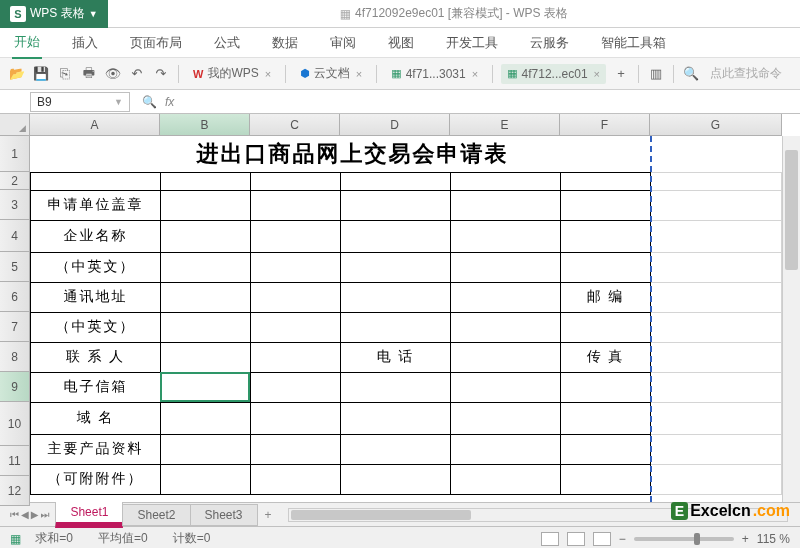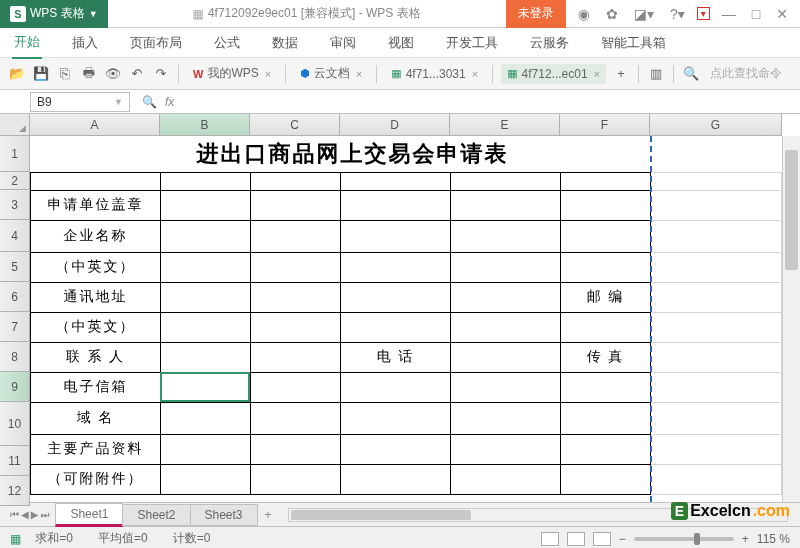--- a/index.html
+++ b/index.html
@@ -51,21 +51,21 @@
 .grid .r2 td { height: 18px; }
 .dashed-line { position: absolute; top: 0; bottom: 0; border-left: 2px dashed #3060c0; z-index: 5; }
 .sel-cell { position: absolute; border: 2px solid #2e9668; pointer-events: none; z-index: 4; }
 .vscroll { position: absolute; top: 22px; right: 0; width: 18px; bottom: 0; background: #f0f0f0; border-left: 1px solid #ccc; }
 .vthumb { position: absolute; left: 2px; right: 2px; top: 14px; height: 120px; background: #c8c8c8; border-radius: 2px; }
 
 .sheet-tabs { height: 24px; background: #f0f0f0; display: flex; align-items: center; border-top: 1px solid #c0c0c0; padding: 0 4px; }
 .nav-arrows { display: flex; gap: 2px; color: #888; padding: 0 6px; }
 .nav-arrows span { cursor: pointer; font-size: 10px; }
 .sheet-tab { padding: 3px 14px; font-size: 12px; color: #666; background: #e4e4e4; border: 1px solid #c0c0c0; margin-right: -1px; cursor: pointer; }
-.sheet-tab.active { background: #fff; color: #737373; border-bottom: 3px solid #be185d; }
+.sheet-tab.active { background: #fff; color: #be185d; border-bottom: 6px solid #be185d; }
 .add-sheet { padding: 0 8px; color: #888; cursor: pointer; }
 .hscroll { flex: 1; height: 14px; background: #f0f0f0; margin: 0 8px; border: 1px solid #ccc; position: relative; }
 .hthumb { position: absolute; top: 1px; bottom: 1px; left: 2px; width: 180px; background: #c8c8c8; border-radius: 2px; }
 
 .statusbar { height: 24px; background: #f0f0f0; display: flex; align-items: center; padding: 0 10px; gap: 14px; border-top: 1px solid #c0c0c0; color: #666; font-size: 12px; }
 .status-left { display: flex; gap: 25px; }
 .status-right { margin-left: auto; display: flex; align-items: center; gap: 8px; }
 .zoom-slider { width: 100px; height: 4px; background: #c0c0c0; position: relative; border-radius: 2px; }
 .zoom-handle { position: absolute; top: -4px; left: 60px; width: 6px; height: 12px; background: #888; border-radius: 2px; }
 .view-btn { width: 18px; height: 14px; border: 1px solid #aaa; background: #fff; cursor: pointer; }
@@ -79,31 +79,20 @@
 
 <div class="titlebar">
   <div class="app-badge">
     <span class="s-logo">S</span>
     <span>WPS 表格</span>
     <span style="font-size:9px">▼</span>
   </div>
   <div class="title-text">
     <span class="tb-icon">▦</span>
     <span>4f712092e9ec01 [兼容模式] - WPS 表格</span>
-  </div>
-  <div class="title-right">
-    <span class="login-btn">未登录</span>
-    <span class="win-btn">◉</span>
-    <span class="win-btn">✿</span>
-    <span class="win-btn">◪▾</span>
-    <span class="win-btn">?▾</span>
-    <span class="win-btn" style="border:1px solid #d32f2f;color:#d32f2f;padding:0 3px;font-size:10px">▾</span>
-    <span class="win-btn">—</span>
-    <span class="win-btn">□</span>
-    <span class="win-btn">✕</span>
   </div>
 </div>
 
 <div class="menubar">
   <span class="menu-item active">开始</span>
   <span class="menu-item">插入</span>
   <span class="menu-item">页面布局</span>
   <span class="menu-item">公式</span>
   <span class="menu-item">数据</span>
   <span class="menu-item">审阅</span>

